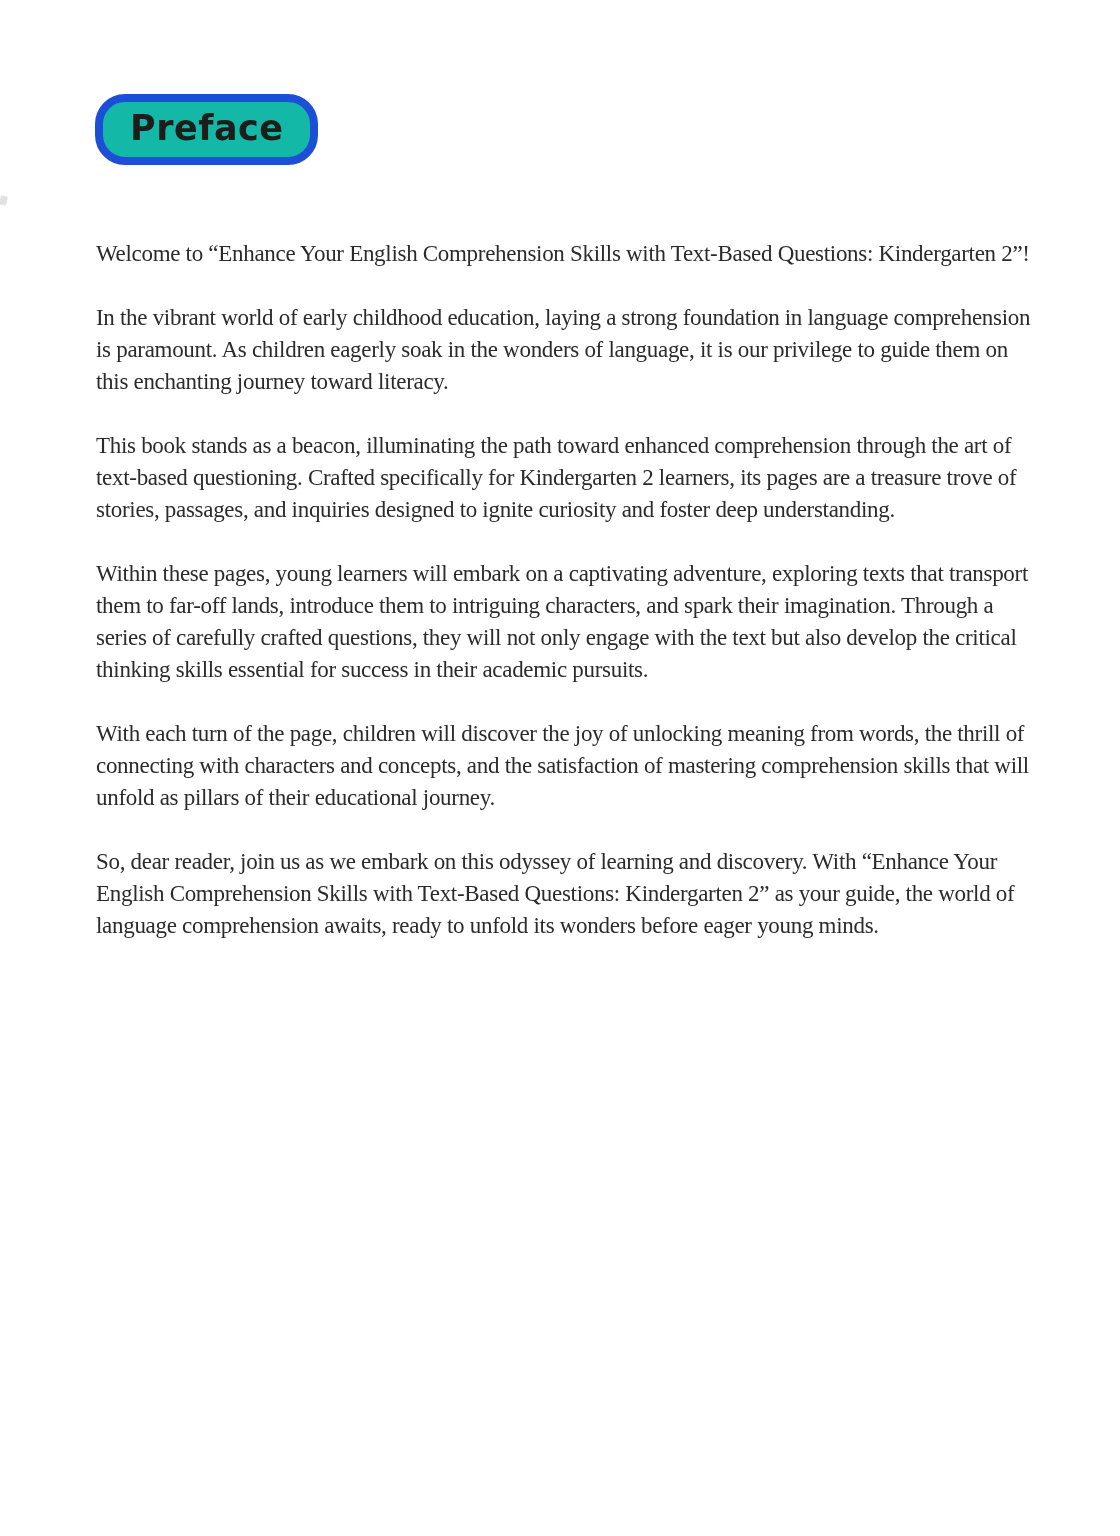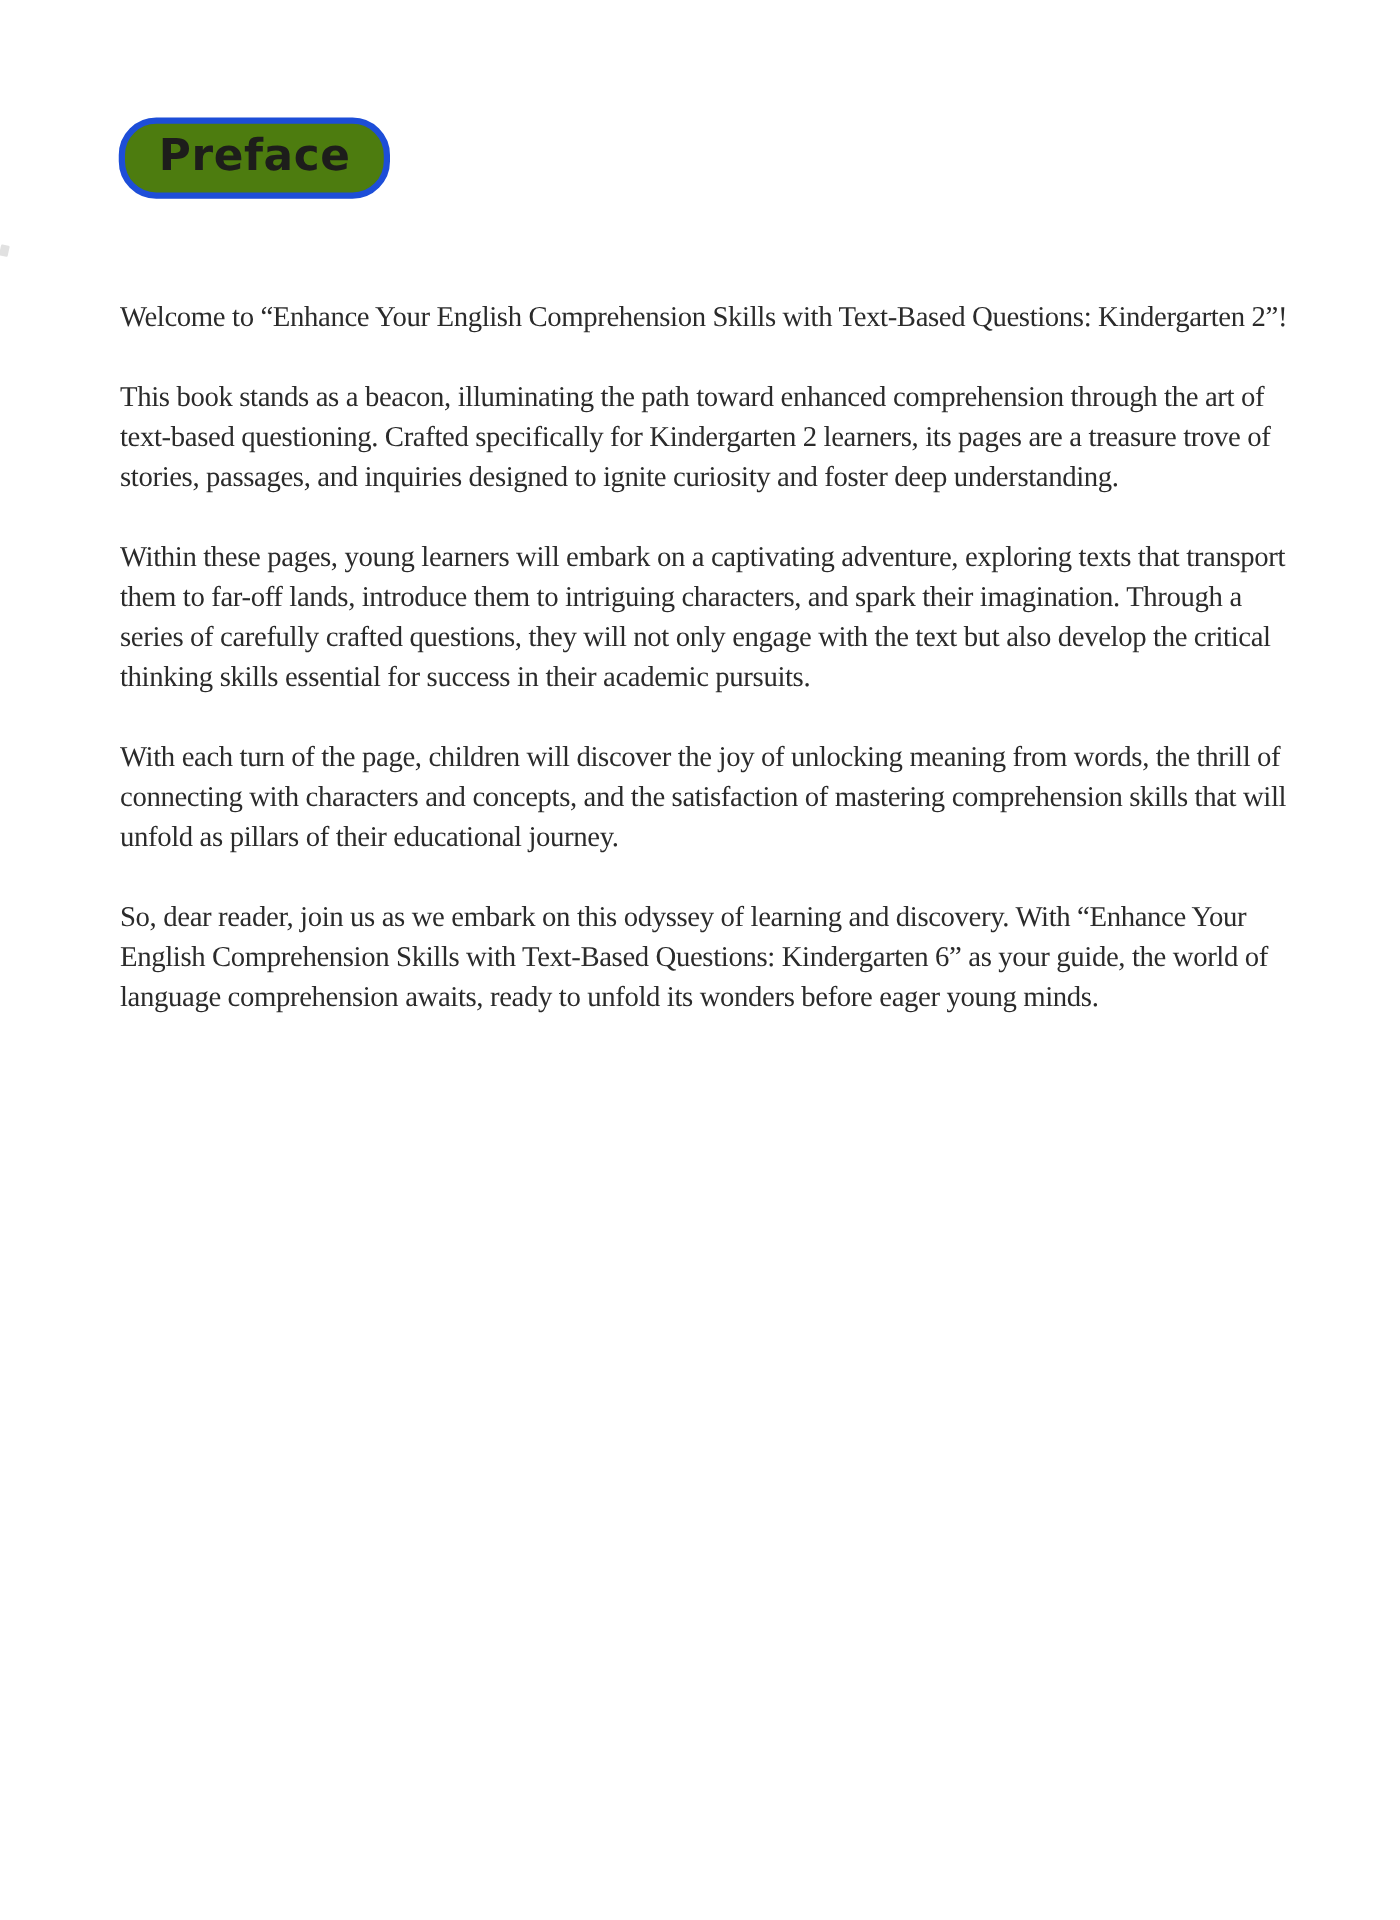--- a/index.html
+++ b/index.html
@@ -14,24 +14,24 @@
     height: 1536px;
     background: #ffffff;
     font-family: "Liberation Sans", sans-serif;
     overflow: hidden;
   }
   .badge {
     position: absolute;
     left: 95px;
     top: 94px;
     display: inline-block;
-    border: 5px solid #1d4ed8;
+    border: 8px solid #1d4ed8;
     border-radius: 30px;
     padding: 6px 27px 9px 27px;
-    background: #4d7c0f;
+    background: #14b8a6;
   }
   .badge-label {
     font-size: 35px;
     font-weight: 700;
     color: #1d1d1b;
     letter-spacing: 0.5px;
     font-family: "DejaVu Sans", "Liberation Sans", sans-serif;
   }
   .scan-artifact {
     position: absolute;
@@ -65,19 +65,20 @@
 <div class="page">
 
   <div class="badge">
     <span class="badge-label">Preface</span>
   </div>
 
   <div class="scan-artifact"></div>
 
   <div class="content">
     <p>Welcome to “Enhance Your English Comprehension Skills with Text-Based Questions: Kindergarten 2”!</p>
+    <p>In the vibrant world of early childhood education, laying a strong foundation in language comprehension is paramount. As children eagerly soak in the wonders of language, it is our privilege to guide them on this enchanting journey toward literacy.</p>
     <p>This book stands as a beacon, illuminating the path toward enhanced comprehension through the art of text-based questioning. Crafted specifically for Kindergarten 2 learners, its pages are a treasure trove of stories, passages, and inquiries designed to ignite curiosity and foster deep understanding.</p>
     <p>Within these pages, young learners will embark on a captivating adventure, exploring texts that transport them to far-off lands, introduce them to intriguing characters, and spark their imagination. Through a series of carefully crafted questions, they will not only engage with the text but also develop the critical thinking skills essential for success in their academic pursuits.</p>
     <p>With each turn of the page, children will discover the joy of unlocking meaning from words, the thrill of connecting with characters and concepts, and the satisfaction of mastering comprehension skills that will unfold as pillars of their educational journey.</p>
-    <p>So, dear reader, join us as we embark on this odyssey of learning and discovery. With “Enhance Your English Comprehension Skills with Text-Based Questions: Kindergarten 6” as your guide, the world of language comprehension awaits, ready to unfold its wonders before eager young minds.</p>
+    <p>So, dear reader, join us as we embark on this odyssey of learning and discovery. With “Enhance Your English Comprehension Skills with Text-Based Questions: Kindergarten 2” as your guide, the world of language comprehension awaits, ready to unfold its wonders before eager young minds.</p>
   </div>
 
 </div>
 
 </body></html>

